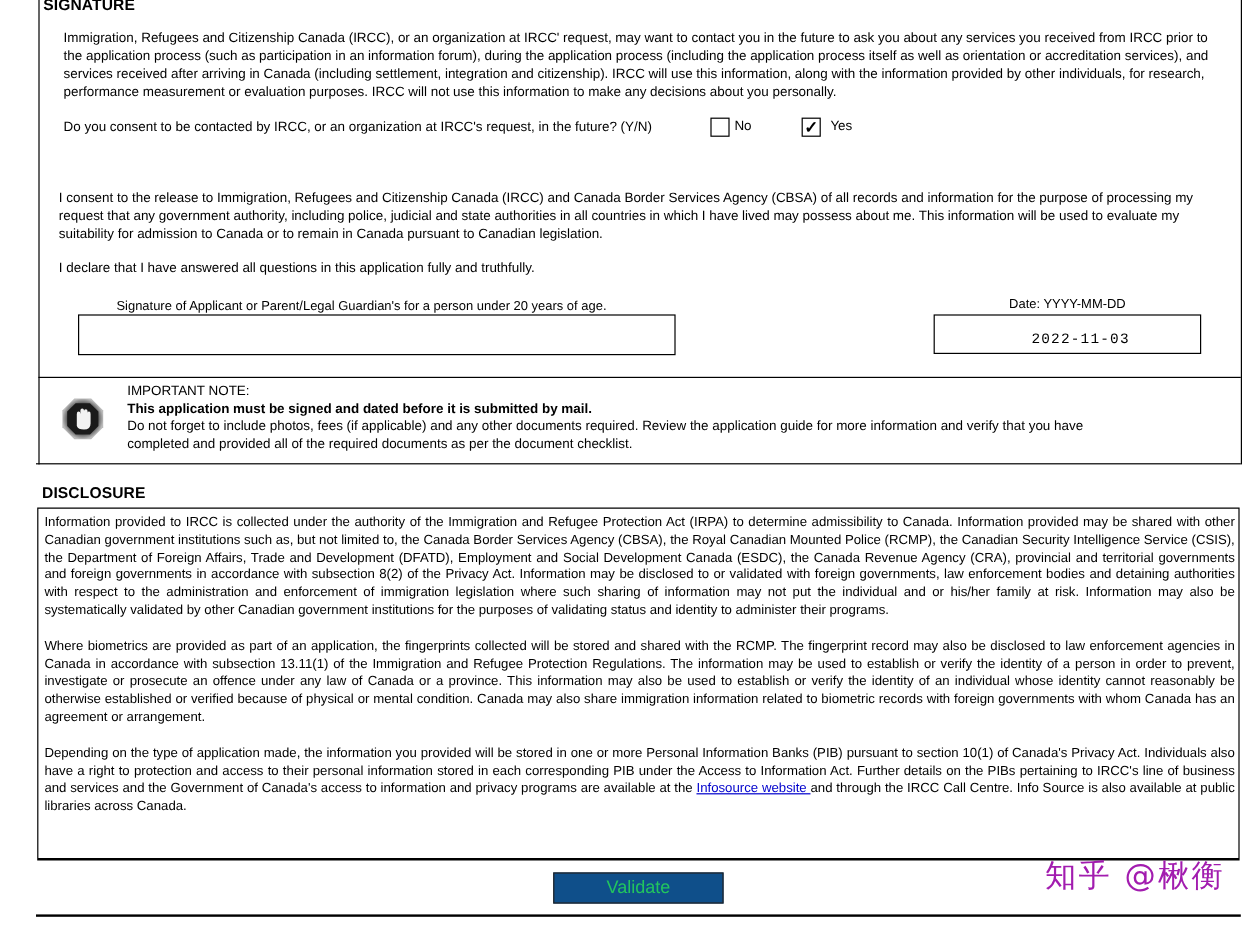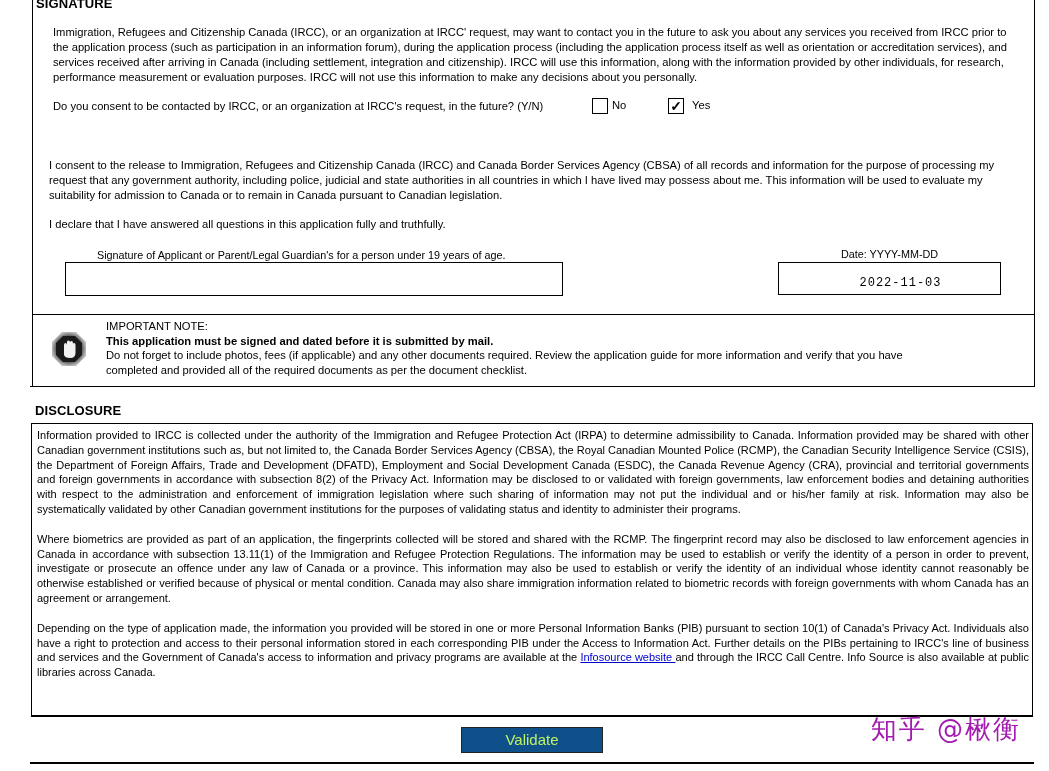--- a/index.html
+++ b/index.html
@@ -14,21 +14,21 @@
   .cb { width:16px; height:16px; border:1px solid #000; background:#fff; box-sizing:border-box; }
   .cb-check { font-size:14px; line-height:14px; text-align:center; font-weight:bold; }
   .field { border:1px solid #000; box-sizing:border-box; background:#fff;padding-left:22px; }
   .date-val { font-family:"Liberation Mono", monospace; font-size:12px; letter-spacing:1px;
               text-align:center; line-height:14px; }
   .disc-box { left:31px; top:423px; width:1002px; height:294px; border:1px solid #000;
               border-bottom:2px solid #000; box-sizing:border-box; }
   .disc-p { font-size:11px; line-height:14.8px; text-align:justify; margin:0; }
   .link { color:#0000cc; text-decoration:underline; }
   .validate-btn { left:461px; top:727px; width:142px; height:26px; background:#0f4f8a;
-                  border:1px solid #222; box-sizing:border-box; color:#bef264; font-size:15px;
+                  border:1px solid #222; box-sizing:border-box; color:#22c55e; font-size:15px;
                   text-align:center; line-height:24px; cursor:pointer; }
   .bottom-line { left:30px; top:762px; width:1004px; height:0; border-top:2px solid #000; }
   .watermark { right:28px; top:712px; font-size:26px; color:#a21caf; letter-spacing:2px;
                font-family:"DejaVu Sans", sans-serif; }
   .stop-icon { left:50px; top:330px; width:38px; height:38px; }
 </style>
 </head>
 <body>
 
 <div class="abs sig-frame"></div>
@@ -41,21 +41,21 @@
 <div class="abs cb" style="left:592px; top:98px;"></div>
 <div class="abs body-text" style="left:612px; top:98px;">No</div>
 
 <div class="abs cb cb-check" style="left:668px; top:98px;"><span>✓</span></div>
 <div class="abs body-text" style="left:692px; top:98px;text-align:right;">Yes</div>
 
 <div class="abs body-text" style="left:49px; top:158px; width:965px;">I consent to the release to Immigration, Refugees and Citizenship Canada (IRCC) and Canada Border Services Agency (CBSA) of all records and information for the purpose of processing my request that any government authority, including police, judicial and state authorities in all countries in which I have lived may possess about me. This information will be used to evaluate my suitability for admission to Canada or to remain in Canada pursuant to Canadian legislation.</div>
 
 <div class="abs body-text" style="left:49px; top:217px;">I declare that I have answered all questions in this application fully and truthfully.</div>
 
-<div class="abs body-text" style="left:97px; top:248px; font-size:10.8px;">Signature of Applicant or Parent/Legal Guardian's for a person under 19 years of age.</div>
+<div class="abs body-text" style="left:97px; top:248px; font-size:10.8px;">Signature of Applicant or Parent/Legal Guardian's for a person under 20 years of age.</div>
 <div class="abs field" style="left:65px; top:262px; width:498px; height:34px;"></div>
 
 <div class="abs body-text" style="left:778px; top:247px; width:223px; text-align:center; font-size:10.8px;">Date: YYYY-MM-DD</div>
 <div class="abs field" style="left:778px; top:262px; width:223px; height:33px; padding-top:13px;">
   <div class="date-val">2022-11-03</div>
 </div>
 
 <div class="abs sig-hline" style="top:314px;"></div>
 <div class="abs sig-hline" style="top:386px; left:30px; width:1004px;"></div>
 

